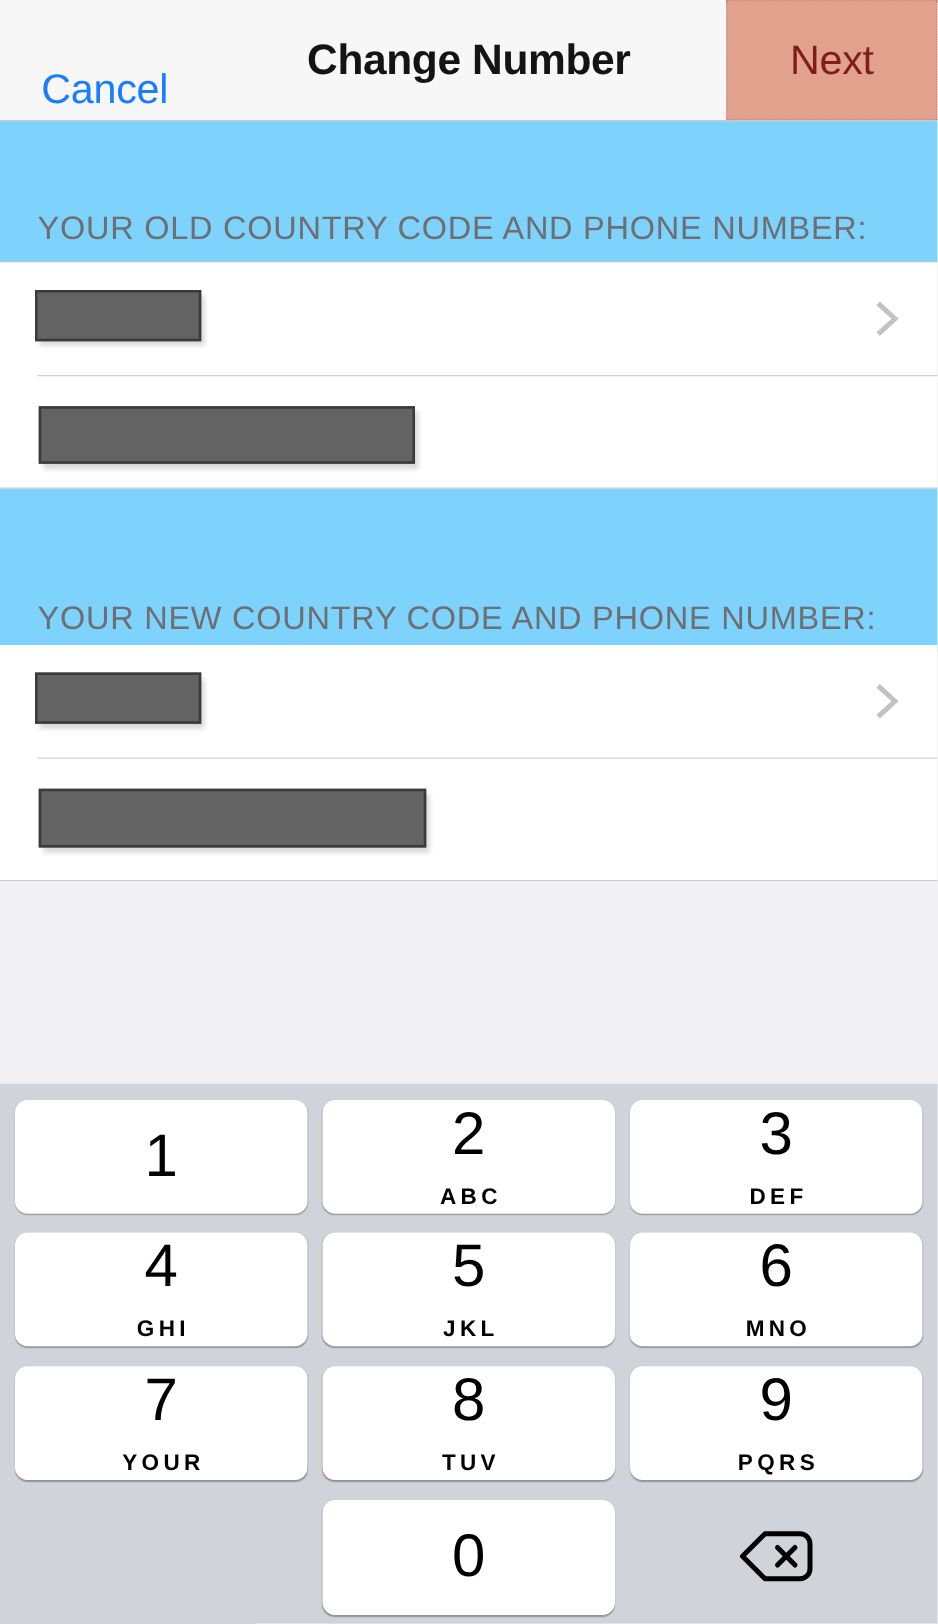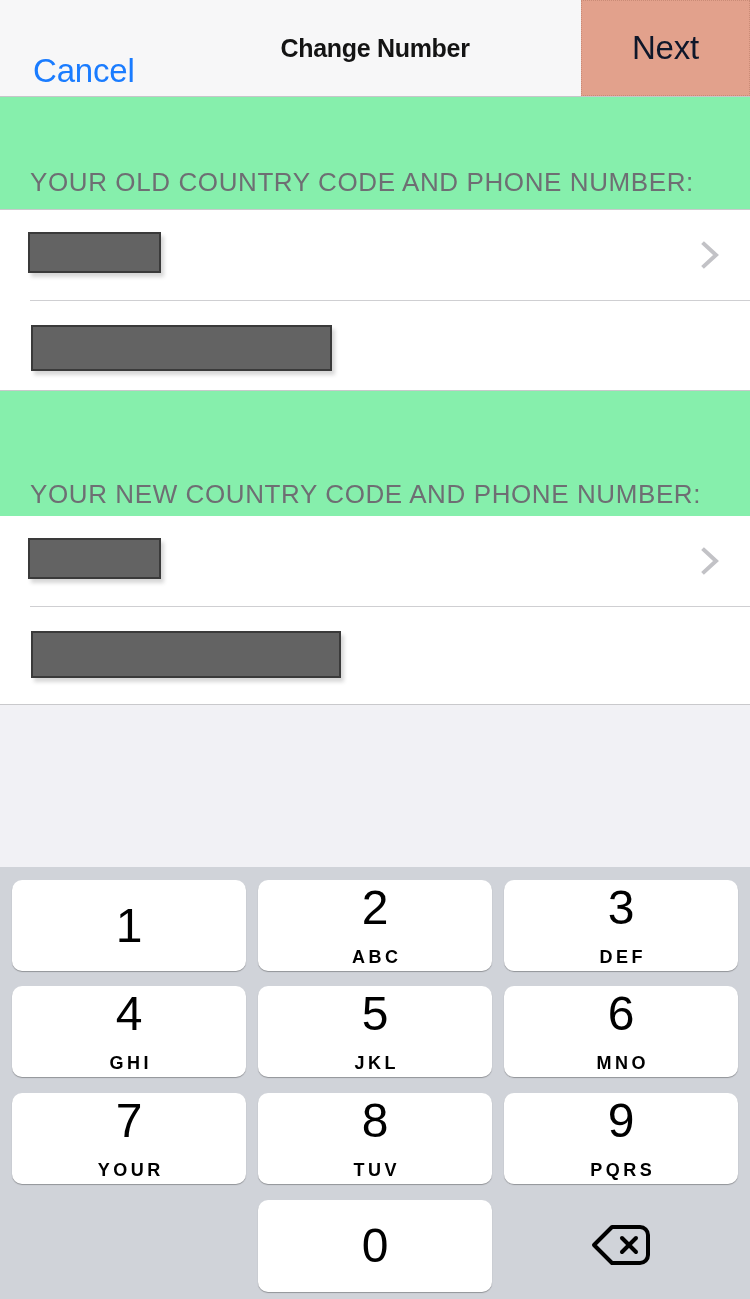--- a/index.html
+++ b/index.html
@@ -21,35 +21,35 @@
     position:absolute; left:33px; top:0; height:96px;
     display:flex; align-items:center;
     font-size:33px; color:#1a7cff; letter-spacing:-0.2px;
     cursor:pointer; background:none; border:none;
     font-family:"Liberation Sans", sans-serif;
     margin-top:23px;
   }
   .nav-title {
     position:absolute; left:0; top:0; width:750px; height:96px;
     display:flex; align-items:center; justify-content:center;
-    font-size:25px; font-weight:bold; color:#141414; letter-spacing:-0.3px;
+    font-size:34px; font-weight:bold; color:#141414; letter-spacing:-0.3px;
   }
   .nav-next-hl {
     position:absolute; left:581px; top:0; width:169px; height:96px;
     background:#e2a18c;
     border:1px dotted #c98b76;
     display:flex; align-items:center; justify-content:center;
     cursor:pointer;
   }
-  .nav-next-label { font-size:33px; color:#0f172a; letter-spacing:-0.2px; }
+  .nav-next-label { font-size:33px; color:#7f1d1d; letter-spacing:-0.2px; }
 
   
   .sec-header {
     position:absolute; left:0; width:750px;
-    background:#86efac;
+    background:#7dd3fc;
     border-bottom:1px solid #c9c9cc;
   }
   .sec-header-label {
     position:absolute; left:30px; bottom:11px;
     font-size:26px; color:#6e6e73; letter-spacing:0.6px;
     white-space:nowrap;
   }
 
   
   .row {

